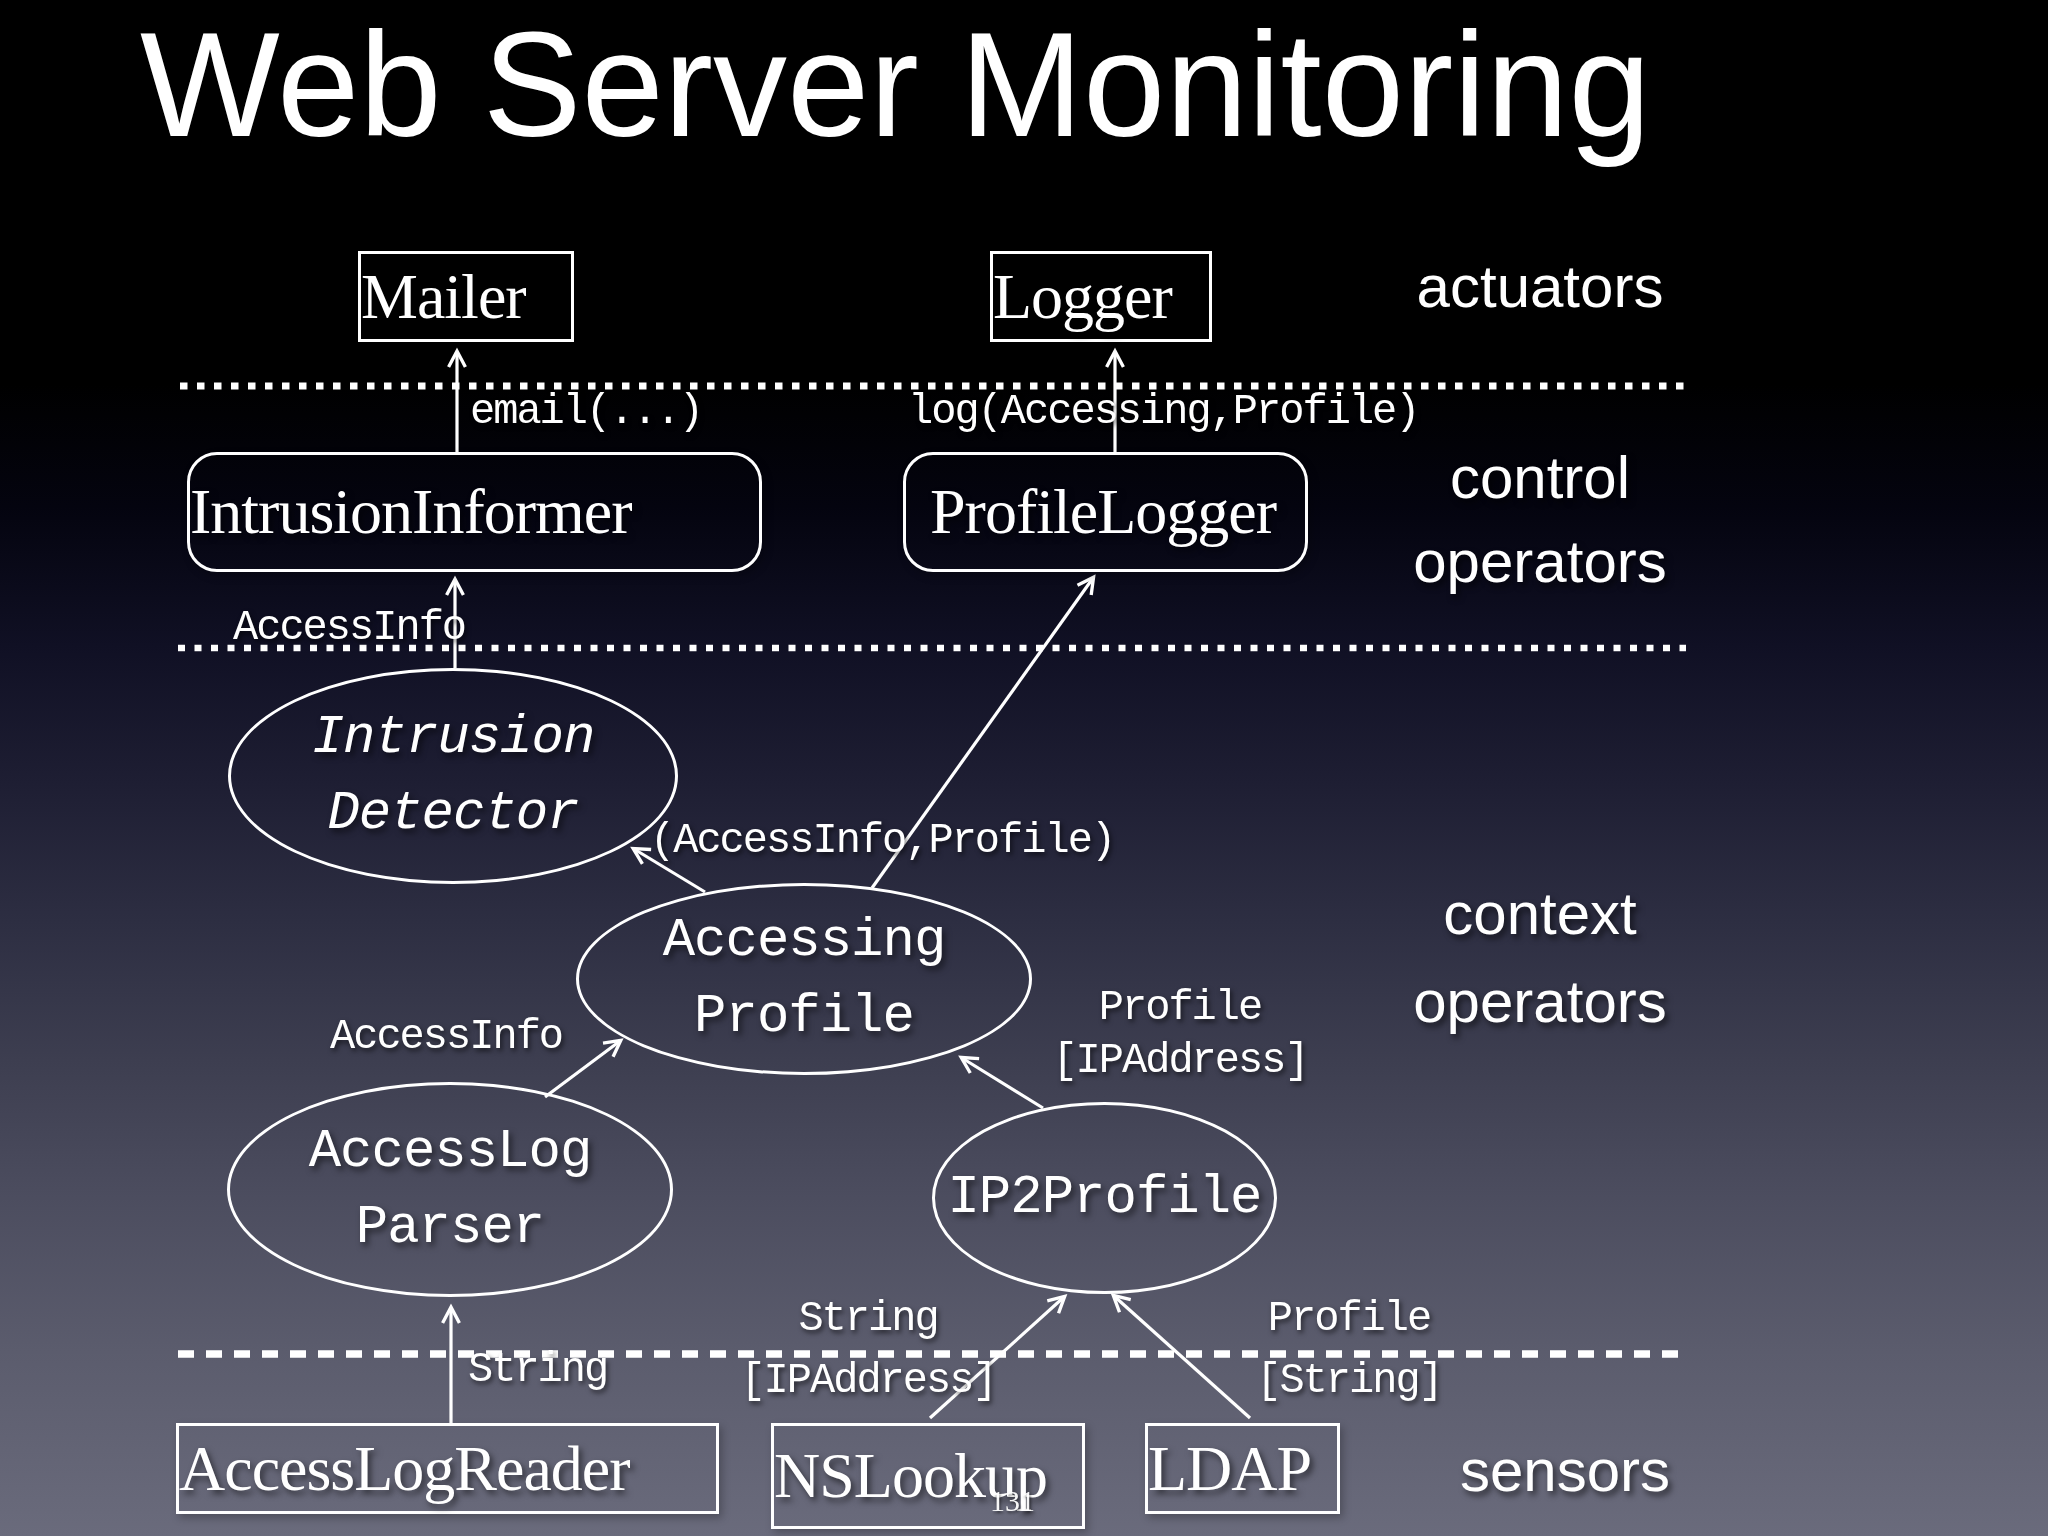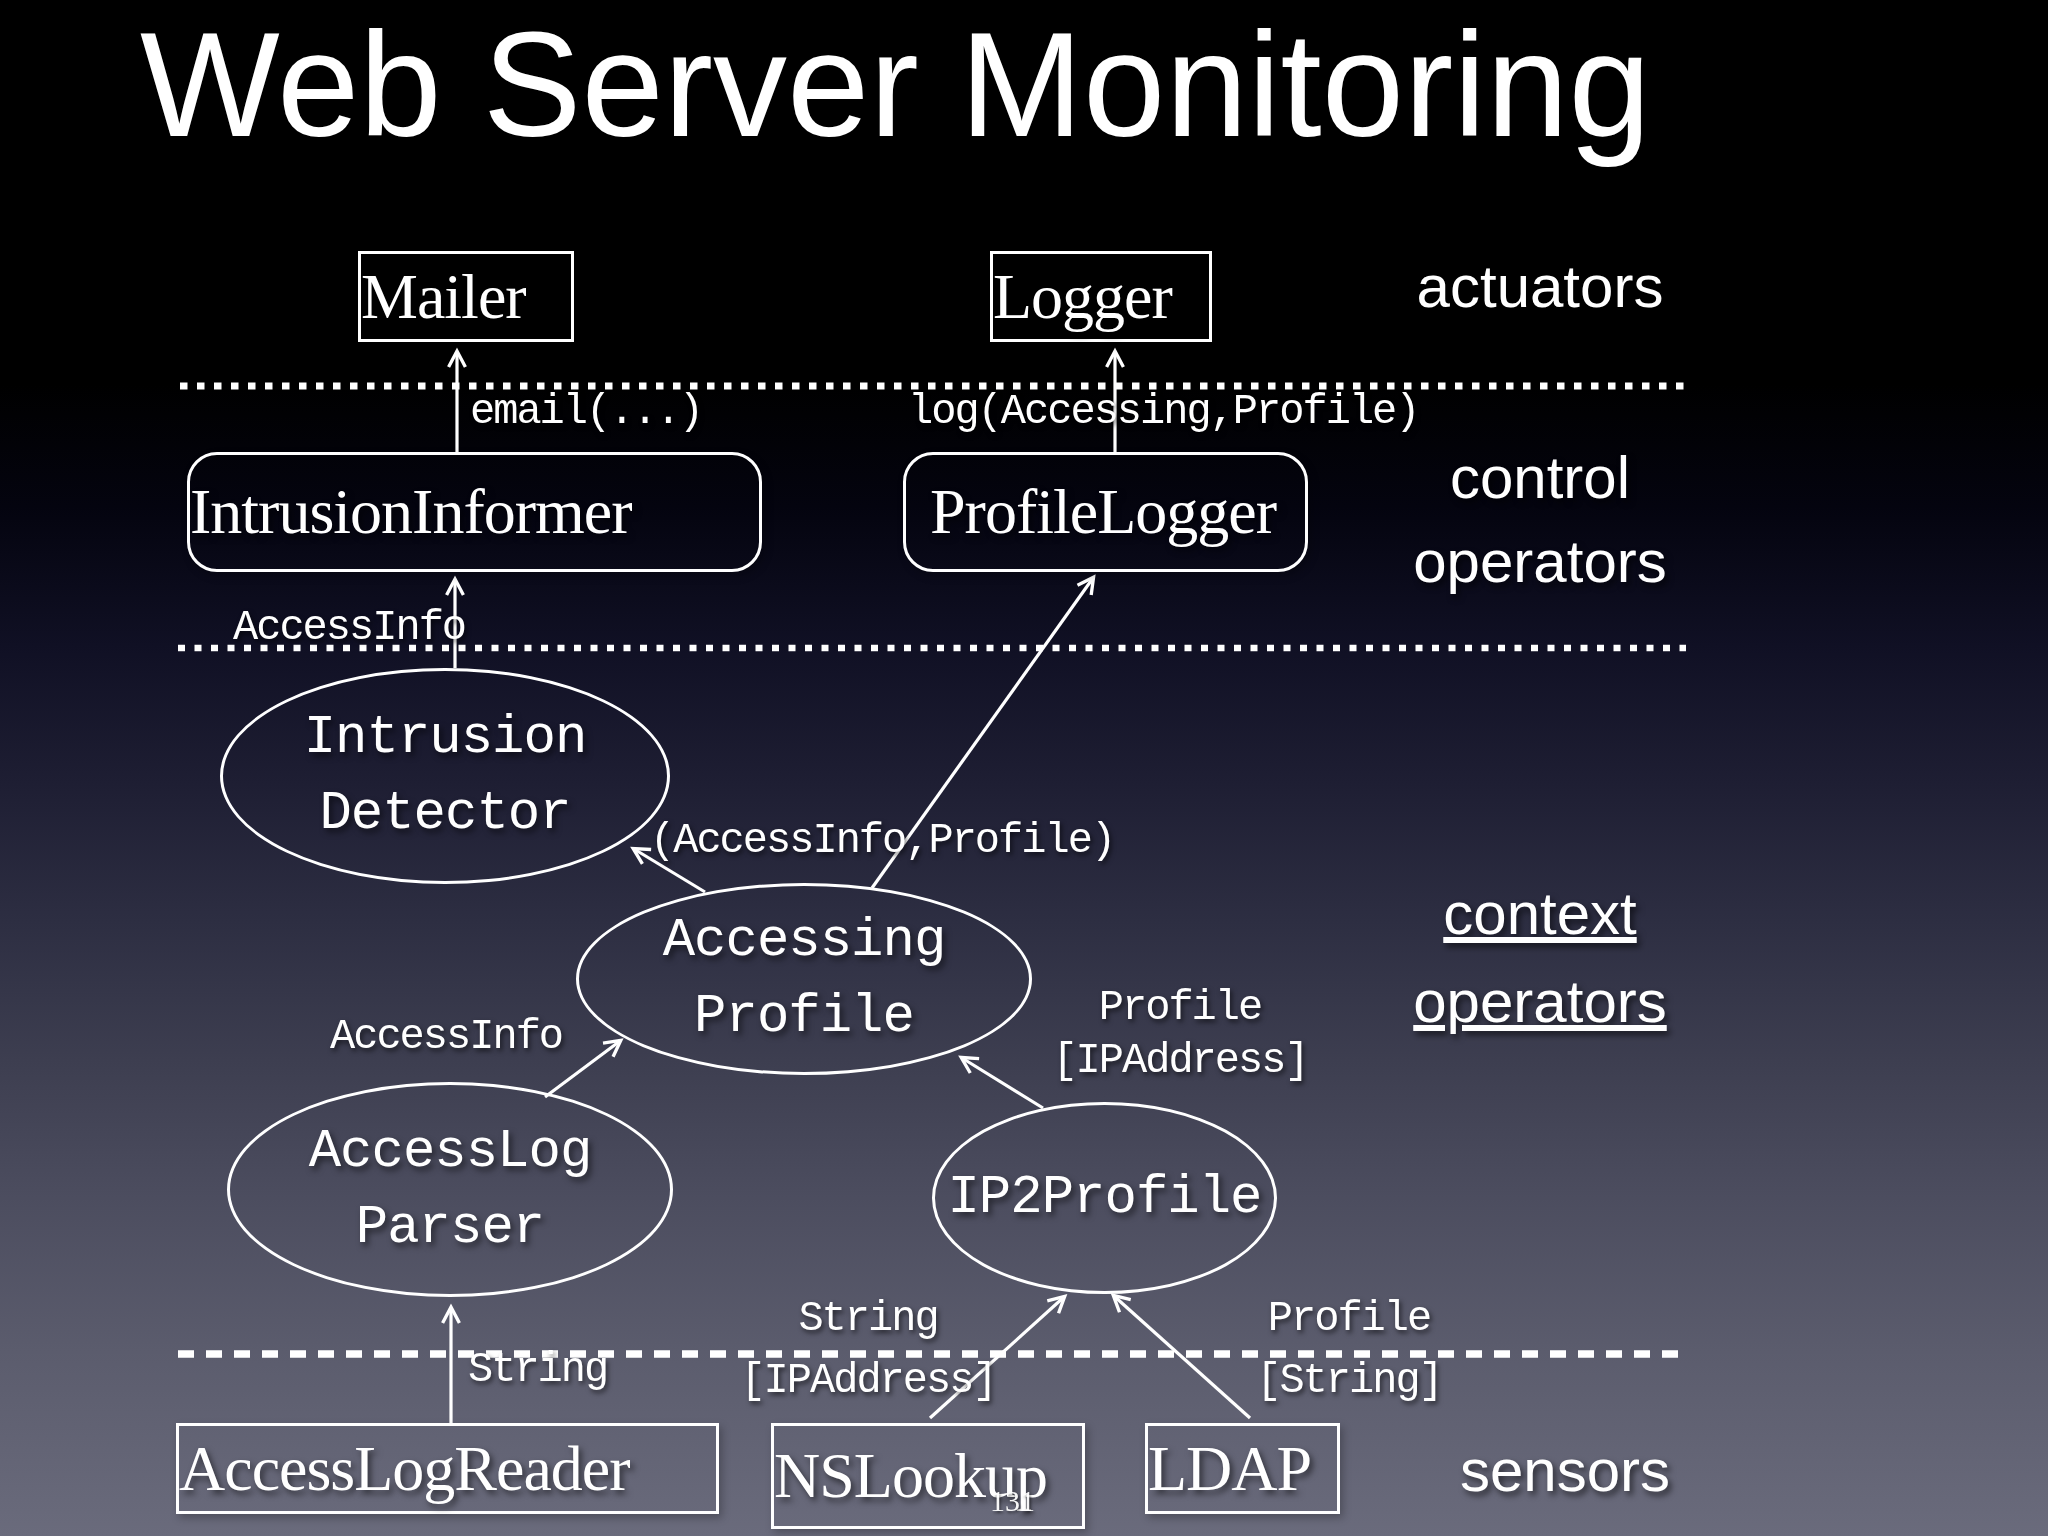--- a/index.html
+++ b/index.html
@@ -72,40 +72,40 @@
 
   
   #box-mailer{left:358px;top:251px;width:216px;height:91px;}
   #box-logger{left:990px;top:251px;width:222px;height:91px;}
   #box-intrusion-informer{left:187px;top:452px;width:575px;height:120px;}
   #box-profile-logger{left:903px;top:452px;width:405px;height:120px;padding-left:24px;}
   #box-access-log-reader{left:176px;top:1423px;width:543px;height:91px;}
   #box-nslookup{left:771px;top:1423px;width:314px;height:106px;}
   #box-ldap{left:1145px;top:1423px;width:195px;height:91px;}
 
-  #el-intrusion-detector{left:220px;top:668px;width:450px;height:216px;}
+  #el-intrusion-detector{left:228px;top:668px;width:450px;height:216px;font-style:italic;}
   #el-accessing-profile{left:576px;top:883px;width:456px;height:192px;}
   #el-accesslog-parser{left:227px;top:1082px;width:446px;height:215px;}
   #el-ip2profile{left:932px;top:1102px;width:345px;height:192px;}
 
   
   #lbl-email{left:470px;top:388px;}
   #lbl-log{left:908px;top:388px;}
   #lbl-accessinfo-top{left:233px;top:604px;}
   #lbl-accessinfo-profile{left:650px;top:817px;}
   #lbl-accessinfo-mid{left:330px;top:1013px;}
   #lbl-profile-ipaddress{left:1030px;top:982px;width:300px;line-height:53px;}
   #lbl-string-left{left:468px;top:1346px;}
   #lbl-string-ipaddress{left:722px;top:1288px;width:292px;line-height:62px;}
   #lbl-profile-string{left:1247px;top:1288px;width:204px;line-height:62px;}
 
   
   #side-actuators{left:1380px;top:252px;width:320px;}
   #side-control{left:1380px;top:436px;width:320px;line-height:84px;}
-  #side-context{left:1380px;top:870px;width:320px;line-height:88px;text-decoration:underline;}
+  #side-context{left:1380px;top:870px;width:320px;line-height:88px;}
   #side-sensors{left:1420px;top:1436px;width:290px;}
 </style>
 </head>
 <body>
 
 <div class="slide">
 
   <div class="title">Web Server Monitoring</div>
 
   <svg class="wires" viewBox="0 0 2048 1536">

